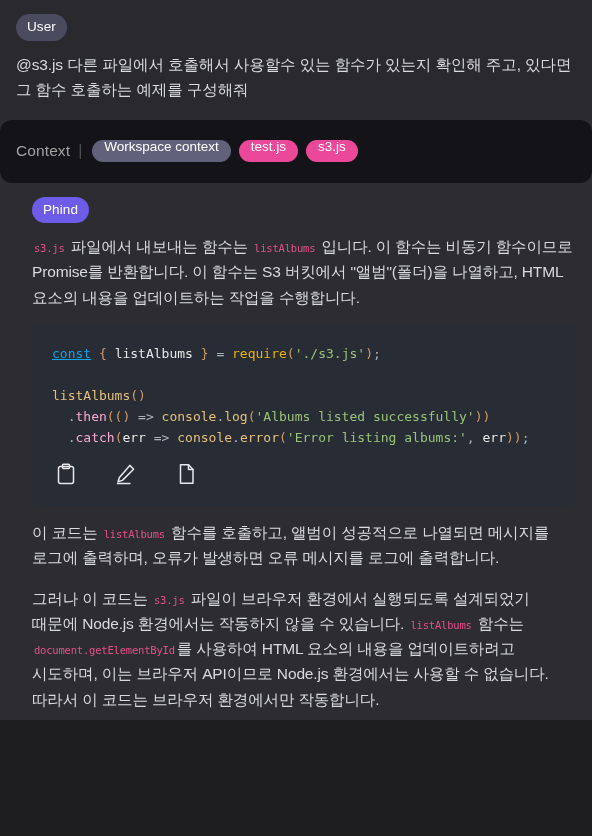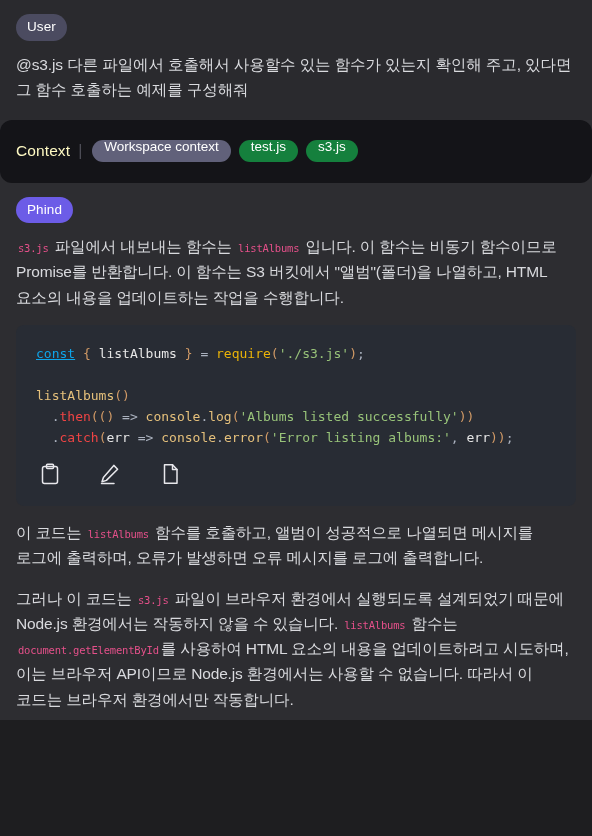--- a/index.html
+++ b/index.html
@@ -49,47 +49,48 @@
     background: #141418;
     border-radius: 12px;
     margin: 0;
     padding: 14px 16px;
     display: flex;
     align-items: center;
     gap: 8px;
     min-height: 63px;
   }
   .context-label {
-    color: #fef9c3;
+    color: #a3a3a3;
     font-size: 15.5px;
     letter-spacing: .1px;
   }
   .context-sep {
     color: #4e4e57;
     font-size: 16px;
     margin: 0 2px 0 0;
   }
   .chip {
     display: inline-block;
     border-radius: 999px;
     font-size: 13.5px;
     line-height: 1;
     padding: 0 12px 8px 12px;
     color: #ffffff;
     white-space: nowrap;
   }
   .chip-workspace { background: #61617a; }
-  .chip-file { background: #15803d; }
+  .chip-file { background: #ec4899; }
 
   
   .assistant-turn {
     flex: 1;
     background: #2d2d31;
     padding: 14px 16px 16px 16px;
     overflow: hidden;
+    margin-left: 16px;
   }
   p.para {
     color: #d9dade;
     font-size: 15.5px;
     line-height: 1.63;
     letter-spacing: -0.15px;
     word-break: keep-all;
     margin-bottom: 15px;
   }
   p.para:last-child { margin-bottom: 0; }
@@ -117,21 +118,21 @@
     margin: 0;
   }
   .tk-kw   { color: #0ea5e9; text-decoration: underline; }
   .tk-brc  { color: #d19a66; }
   .tk-var  { color: #e6e6e6; }
   .tk-op   { color: #abb2bf; }
   .tk-fn   { color: #eab308; }
   .tk-str  { color: #98c379; }
   .tk-mth  { color: #e5c07b; }
   .tk-pun  { color: #abb2bf; }
-  .tk-prop { color: #ef4444; }
+  .tk-prop { color: #f9a8d4; }
 
   .code-actions {
     display: flex;
     align-items: center;
     gap: 36px;
     padding: 14px 2px 12px 2px;
   }
   .icon-btn {
     width: 24px; height: 24px;
     display: flex; align-items: center; justify-content: center;

